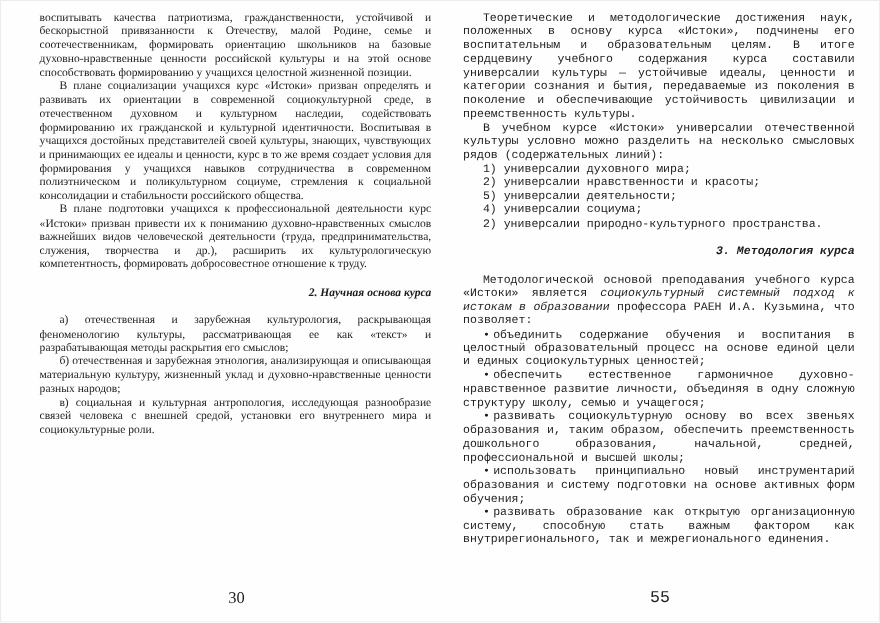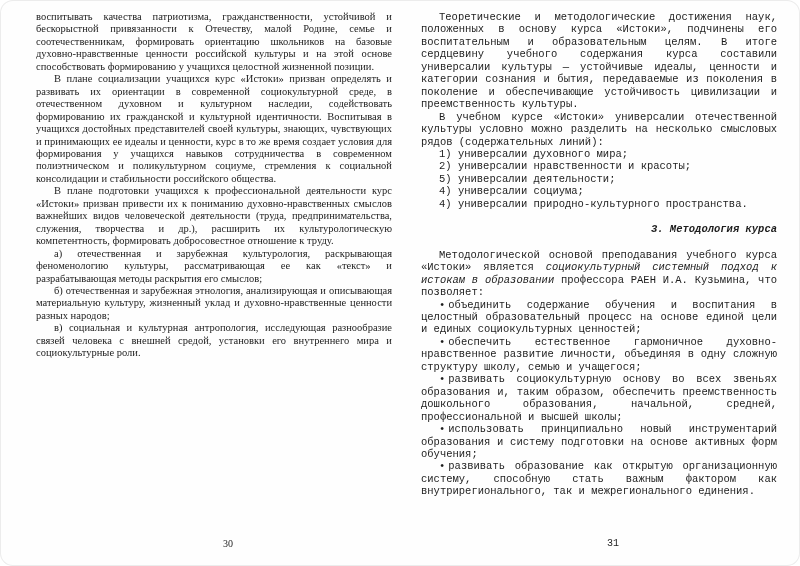--- a/index.html
+++ b/index.html
@@ -9,21 +9,20 @@
   }
   .canvas {
     position: relative;
     width: 800px;
     height: 566px;
     background: #fefefe;
     box-shadow: inset 0 0 0 1px #ececec;
     overflow: hidden;
     font-family: "Liberation Serif", "DejaVu Serif", serif;
     color: #1c1c1c;
-    border-radius: 13px;
   }
   .page {
     position: absolute;
     top: 11px;
     width: 356px;
     height: 545px;
     font-size: 10.5px;
     line-height: 12.45px;
     text-align: justify;
   }
@@ -34,61 +33,62 @@
   .heading {
     text-align: right;
     font-weight: bold;
     font-style: italic;
     margin: 13px 0 13px 0;
   }
   .italic { font-style: italic; margin-top: 22px; }
   .page-num {
     position: absolute;
     top: 527px;
-    left: 14px;
+    left: 1px;
     width: 100%;
     text-align: center;
-    font-size: 10px;
+    font-size: 15px;
   }
   .bullet { padding-right: 3px; }
 </style>
 </head>
 <body>
 
 <div class="canvas">
 
   <div class="page page-left">
     <p>воспитывать качества патриотизма, гражданственности, устойчивой и бескорыстной привязанности к Отечеству, малой Родине, семье и соотечественникам, формировать ориентацию школьников на базовые духовно-нравственные ценности российской культуры и на этой основе способствовать формированию у учащихся целостной жизненной позиции.</p>
     <p class="ind">В плане социализации учащихся курс «Истоки» призван определять и развивать их ориентации в современной социокультурной среде, в отечественном духовном и культурном наследии, содействовать формированию их гражданской и культурной идентичности. Воспитывая в учащихся достойных представителей своей культуры, знающих, чувствующих и принимающих ее идеалы и ценности, курс в то же время создает условия для формирования у учащихся навыков сотрудничества в современном полиэтническом и поликультурном социуме, стремления к социальной консолидации и стабильности российского общества.</p>
     <p class="ind">В плане подготовки учащихся к профессиональной деятельности курс «Истоки» призван привести их к пониманию духовно-нравственных смыслов важнейших видов человеческой деятельности (труда, предпринимательства, служения, творчества и др.), расширить их культурологическую компетентность, формировать добросовестное отношение к труду.</p>
 
+    <p class="heading">2. Научная основа курса</p>
 
     <p class="ind">а) отечественная и зарубежная культурология, раскрывающая феноменологию культуры, рассматривающая ее как «текст» и разрабатывающая методы раскрытия его смыслов;</p>
     <p class="ind">б) отечественная и зарубежная этнология, анализирующая и описывающая материальную культуру, жизненный уклад и духовно-нравственные ценности разных народов;</p>
     <p class="ind">в) социальная и культурная антропология, исследующая разнообразие связей человека с внешней средой, установки его внутреннего мира и социокультурные роли.</p>
 
     <div class="page-num">30</div>
   </div>
 
   <div class="page page-right">
     <p class="ind">Теоретические и методологические достижения наук, положенных в основу курса «Истоки», подчинены его воспитательным и образовательным целям. В итоге сердцевину учебного содержания курса составили универсалии культуры — устойчивые идеалы, ценности и категории сознания и бытия, передаваемые из поколения в поколение и обеспечивающие устойчивость цивилизации и преемственность культуры.</p>
     <p class="ind">В учебном курсе «Истоки» универсалии отечественной культуры условно можно разделить на несколько смысловых рядов (содержательных линий):</p>
 
     <p class="ind">1) универсалии духовного мира;</p>
     <p class="ind">2) универсалии нравственности и красоты;</p>
     <p class="ind">5) универсалии деятельности;</p>
     <p class="ind">4) универсалии социума;</p>
-    <p class="ind">4) универсалии природно-культурного пространства.</p>
+    <p class="ind">2) универсалии природно-культурного пространства.</p>
 
     <p class="heading">3. Методология курса</p>
 
     <p class="ind"><span>Методологической основой преподавания учебного курса «Истоки» является </span><span class="italic">социокультурный системный подход к истокам в образовании</span><span> профессора РАЕН И.А. Кузьмина, что позволяет:</span></p>
 
     <p class="ind"><span class="bullet">•</span><span>объединить содержание обучения и воспитания в целостный образовательный процесс на основе единой цели и единых социокультурных ценностей;</span></p>
     <p class="ind"><span class="bullet">•</span><span>обеспечить естественное гармоничное духовно-нравственное развитие личности, объединяя в одну сложную структуру школу, семью и учащегося;</span></p>
     <p class="ind"><span class="bullet">•</span><span>развивать социокультурную основу во всех звеньях образования и, таким образом, обеспечить преемственность дошкольного образования, начальной, средней, профессиональной и высшей школы;</span></p>
     <p class="ind"><span class="bullet">•</span><span>использовать принципиально новый инструментарий образования и систему подготовки на основе активных форм обучения;</span></p>
     <p class="ind"><span class="bullet">•</span><span>развивать образование как открытую организационную систему, способную стать важным фактором как внутрирегионального, так и межрегионального единения.</span></p>
 
-    <div class="page-num">31</div>
+    <div class="page-num">55</div>
   </div>
 
 </div>
 
 </body></html>

